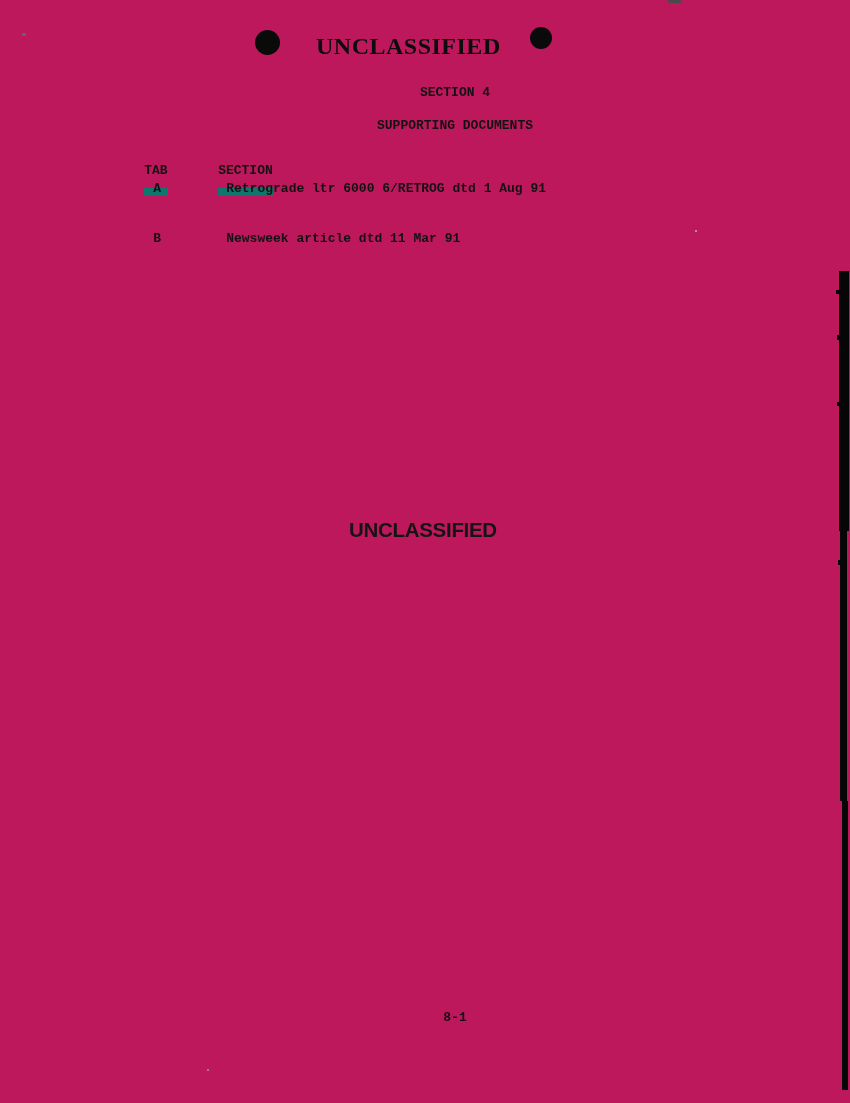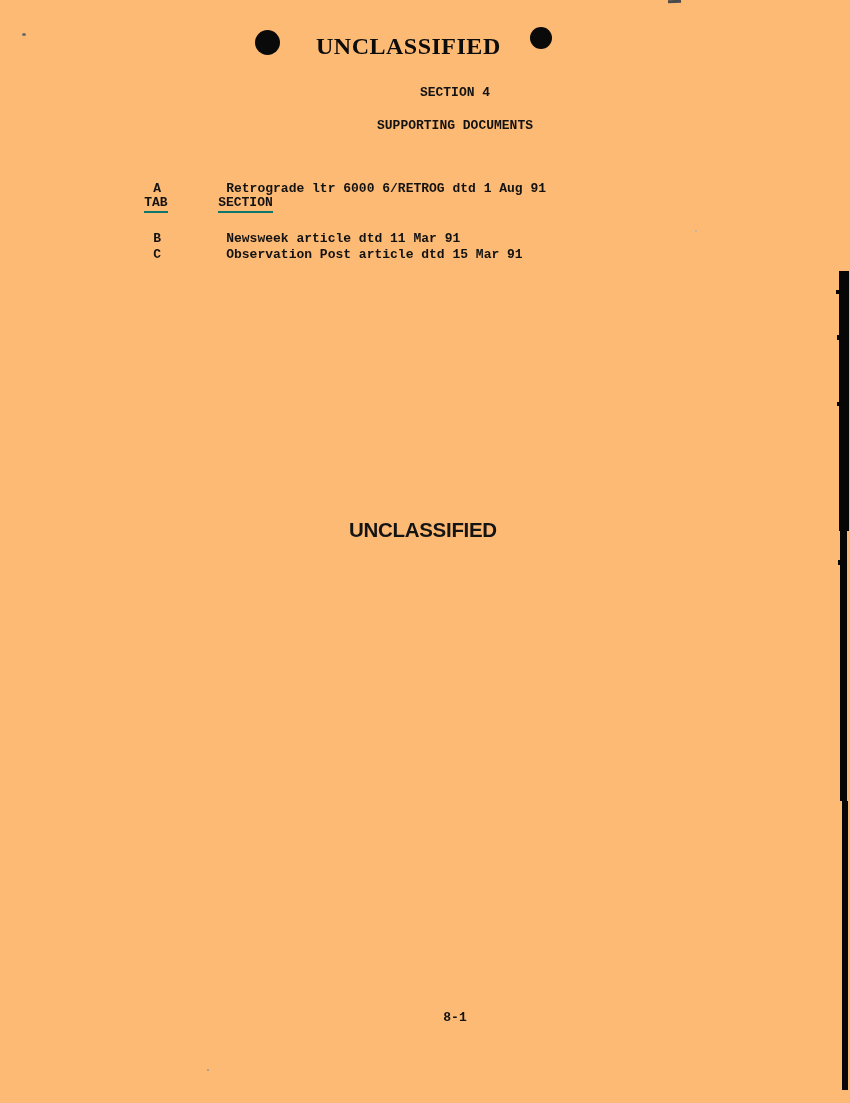--- a/index.html
+++ b/index.html
@@ -1,20 +1,20 @@
 <!DOCTYPE html>
 <html><head>
 <meta charset="utf-8">
 <style>
   html, body { margin: 0; padding: 0; background: #ffffff; }
   .page {
     position: relative;
     width: 850px;
     height: 1103px;
-    background: #fdba74;
+    background: #be185d;
     overflow: hidden;
     color: #111111;
     font-family: "Liberation Mono", "DejaVu Sans Mono", monospace;
   }
   .mono {
     font-family: "Liberation Mono", "DejaVu Sans Mono", monospace;
     font-size: 13px;
     font-weight: 700;
     line-height: 1;
     white-space: pre;
@@ -56,23 +56,22 @@
   .row-b { top: 219px; }
   .row-c { top: 235px; }
   .tab-cell {
     display: inline-block;
     width: 82px;
     box-sizing: border-box;
   }
   .tab-letter { padding-left: 9px; }
   .underlined {
     display: inline-block;
-    border-bottom: 2px solid #0f766e;
-    padding-bottom: 2px;
-    margin-top: 32px;
+    border-bottom: 8px solid #0f766e;
+    padding-bottom: 11px;
   }
   .col-head-tab { width: auto; margin-right: 50.5px; }
 
   
   .center-classification {
     position: absolute;
     left: 349px;
     top: 520px;
     font-family: "Liberation Sans", "DejaVu Sans", sans-serif;
     font-weight: 700;
@@ -128,23 +127,20 @@
   </div>
 
   <div class="doc-row mono row-a">
     <span class="tab-cell tab-letter">A</span><span>Retrograde ltr 6000 6/RETROG dtd 1 Aug 91</span>
   </div>
 
   <div class="doc-row mono row-b">
     <span class="tab-cell tab-letter">B</span><span>Newsweek article dtd 11 Mar 91</span>
   </div>
 
-  <div class="doc-row mono row-c">
-    <span class="tab-cell tab-letter">C</span><span>Observation Post article dtd 15 Mar 91</span>
-  </div>
 
   <div class="center-classification">UNCLASSIFIED</div>
 
   <div class="centered mono page-number">8-1</div>
 
   <div class="edge-bar bar-1"></div>
   <div class="edge-bar bar-2"></div>
   <div class="edge-bar bar-3"></div>
   <div class="notch notch-1"></div>
   <div class="notch notch-2"></div>

